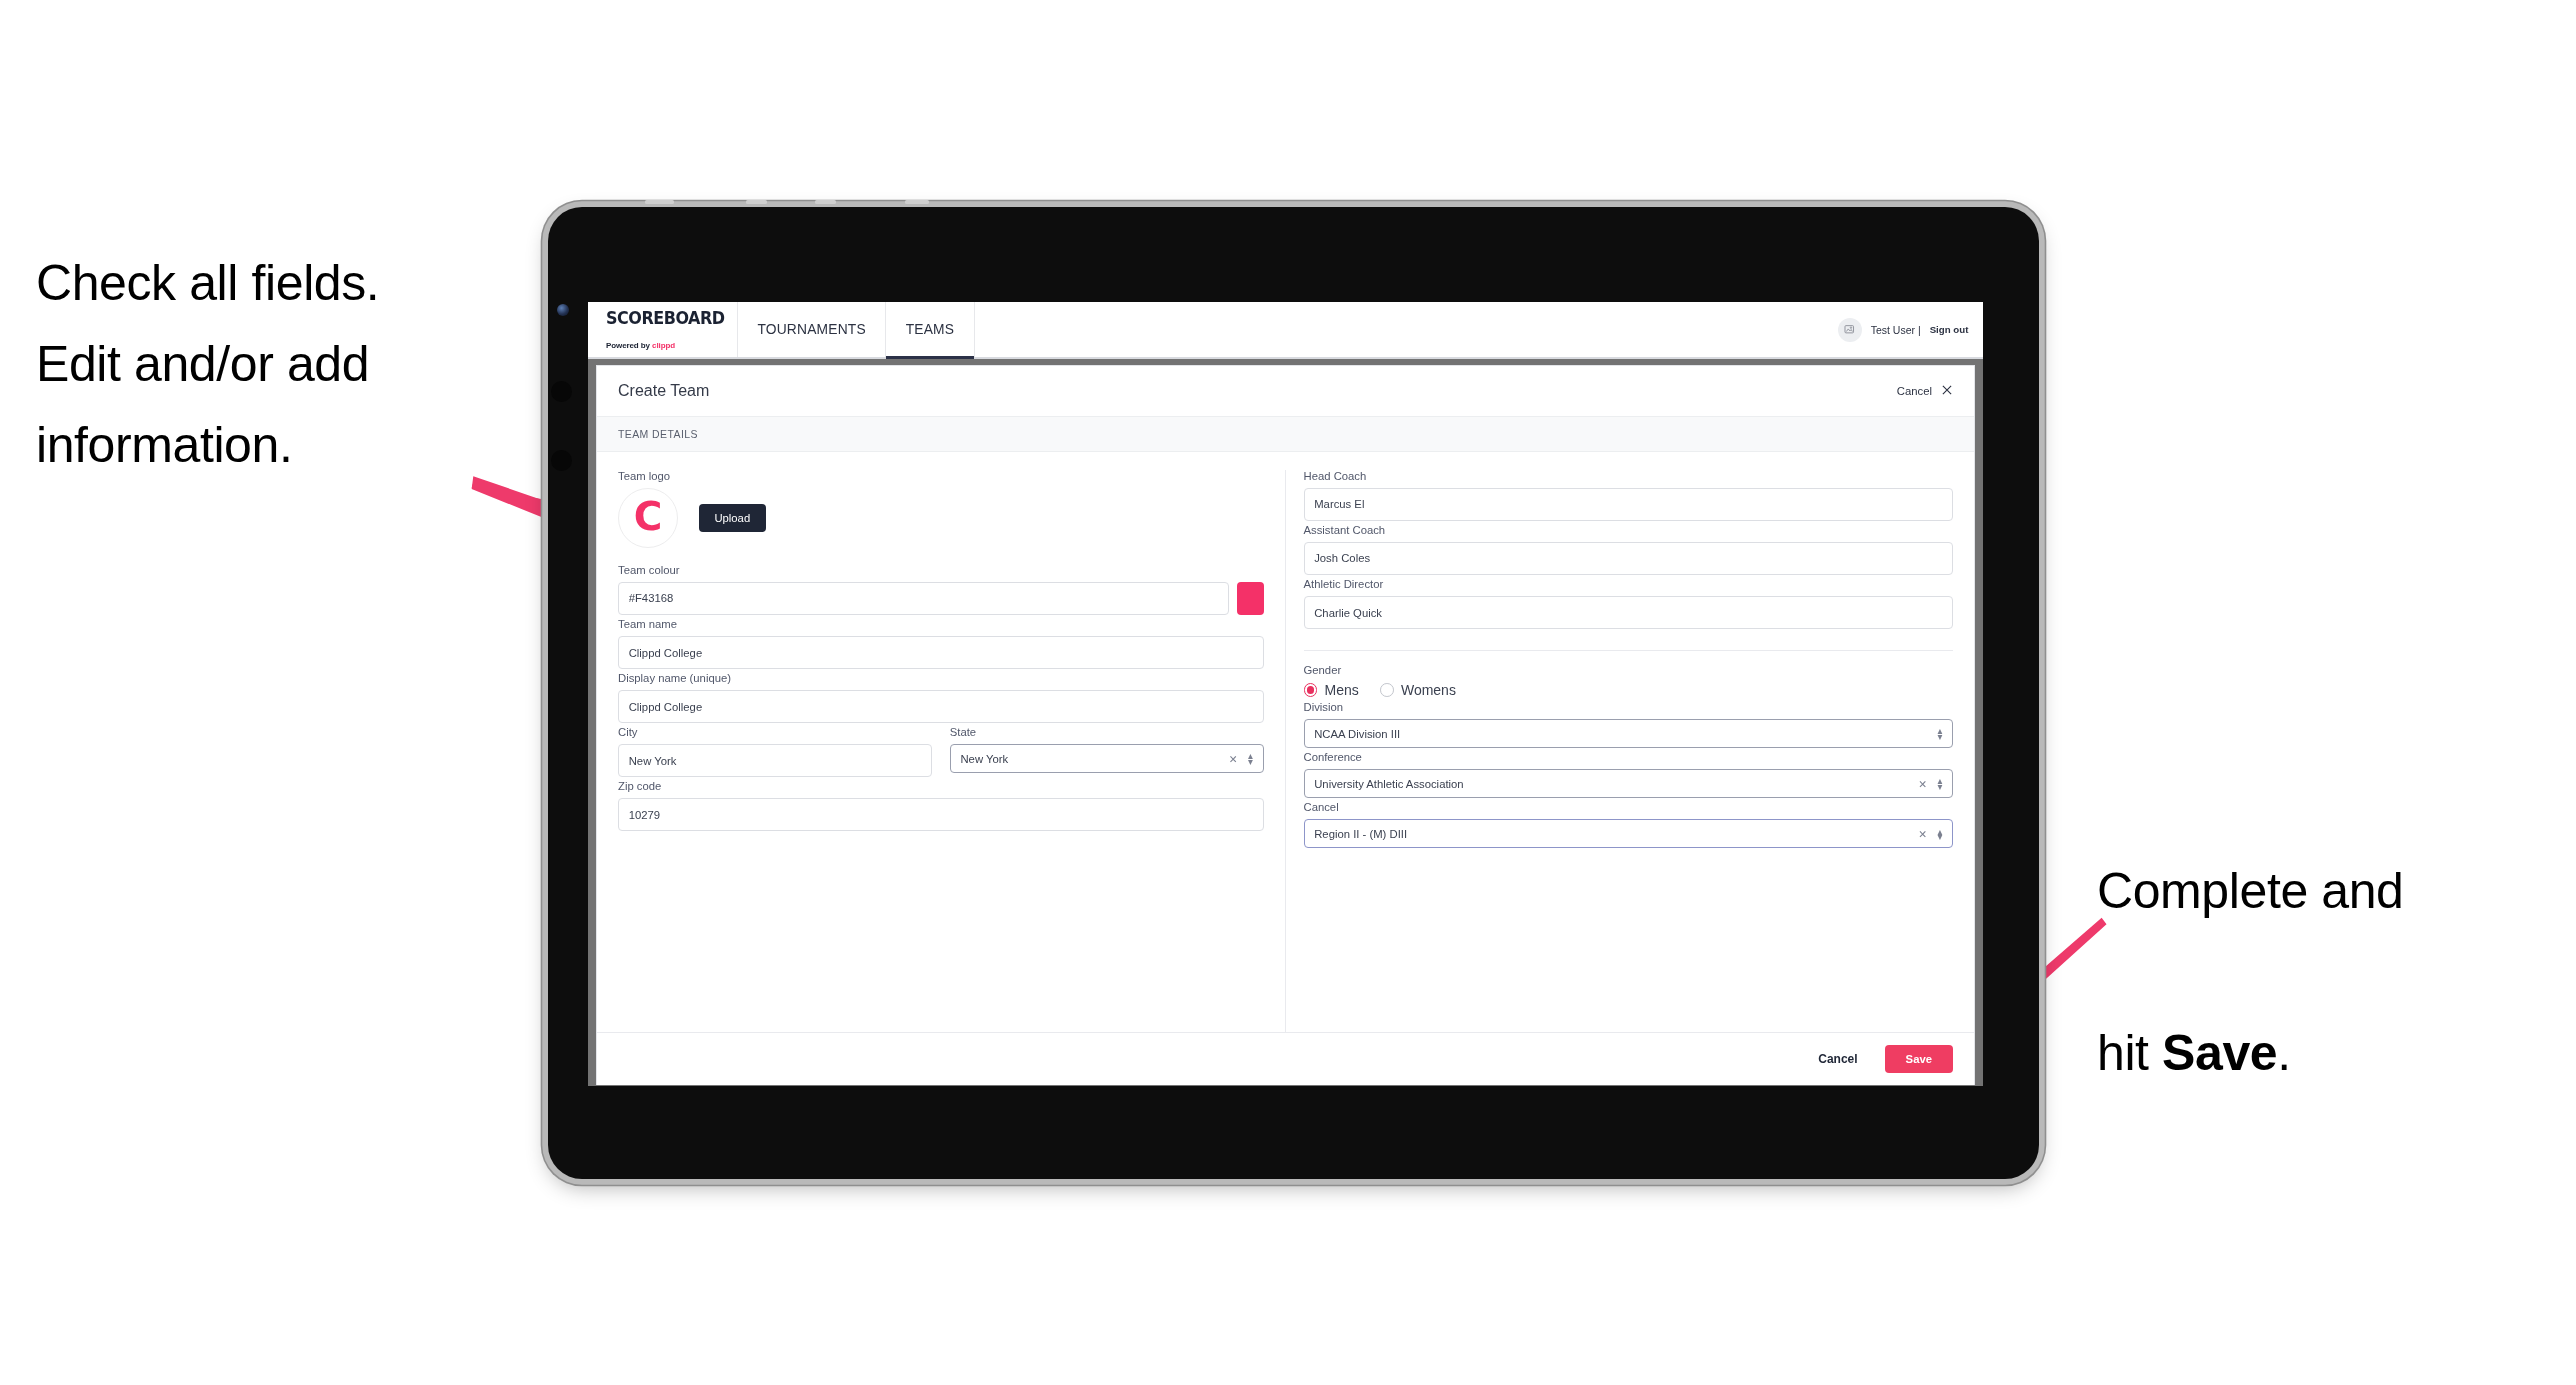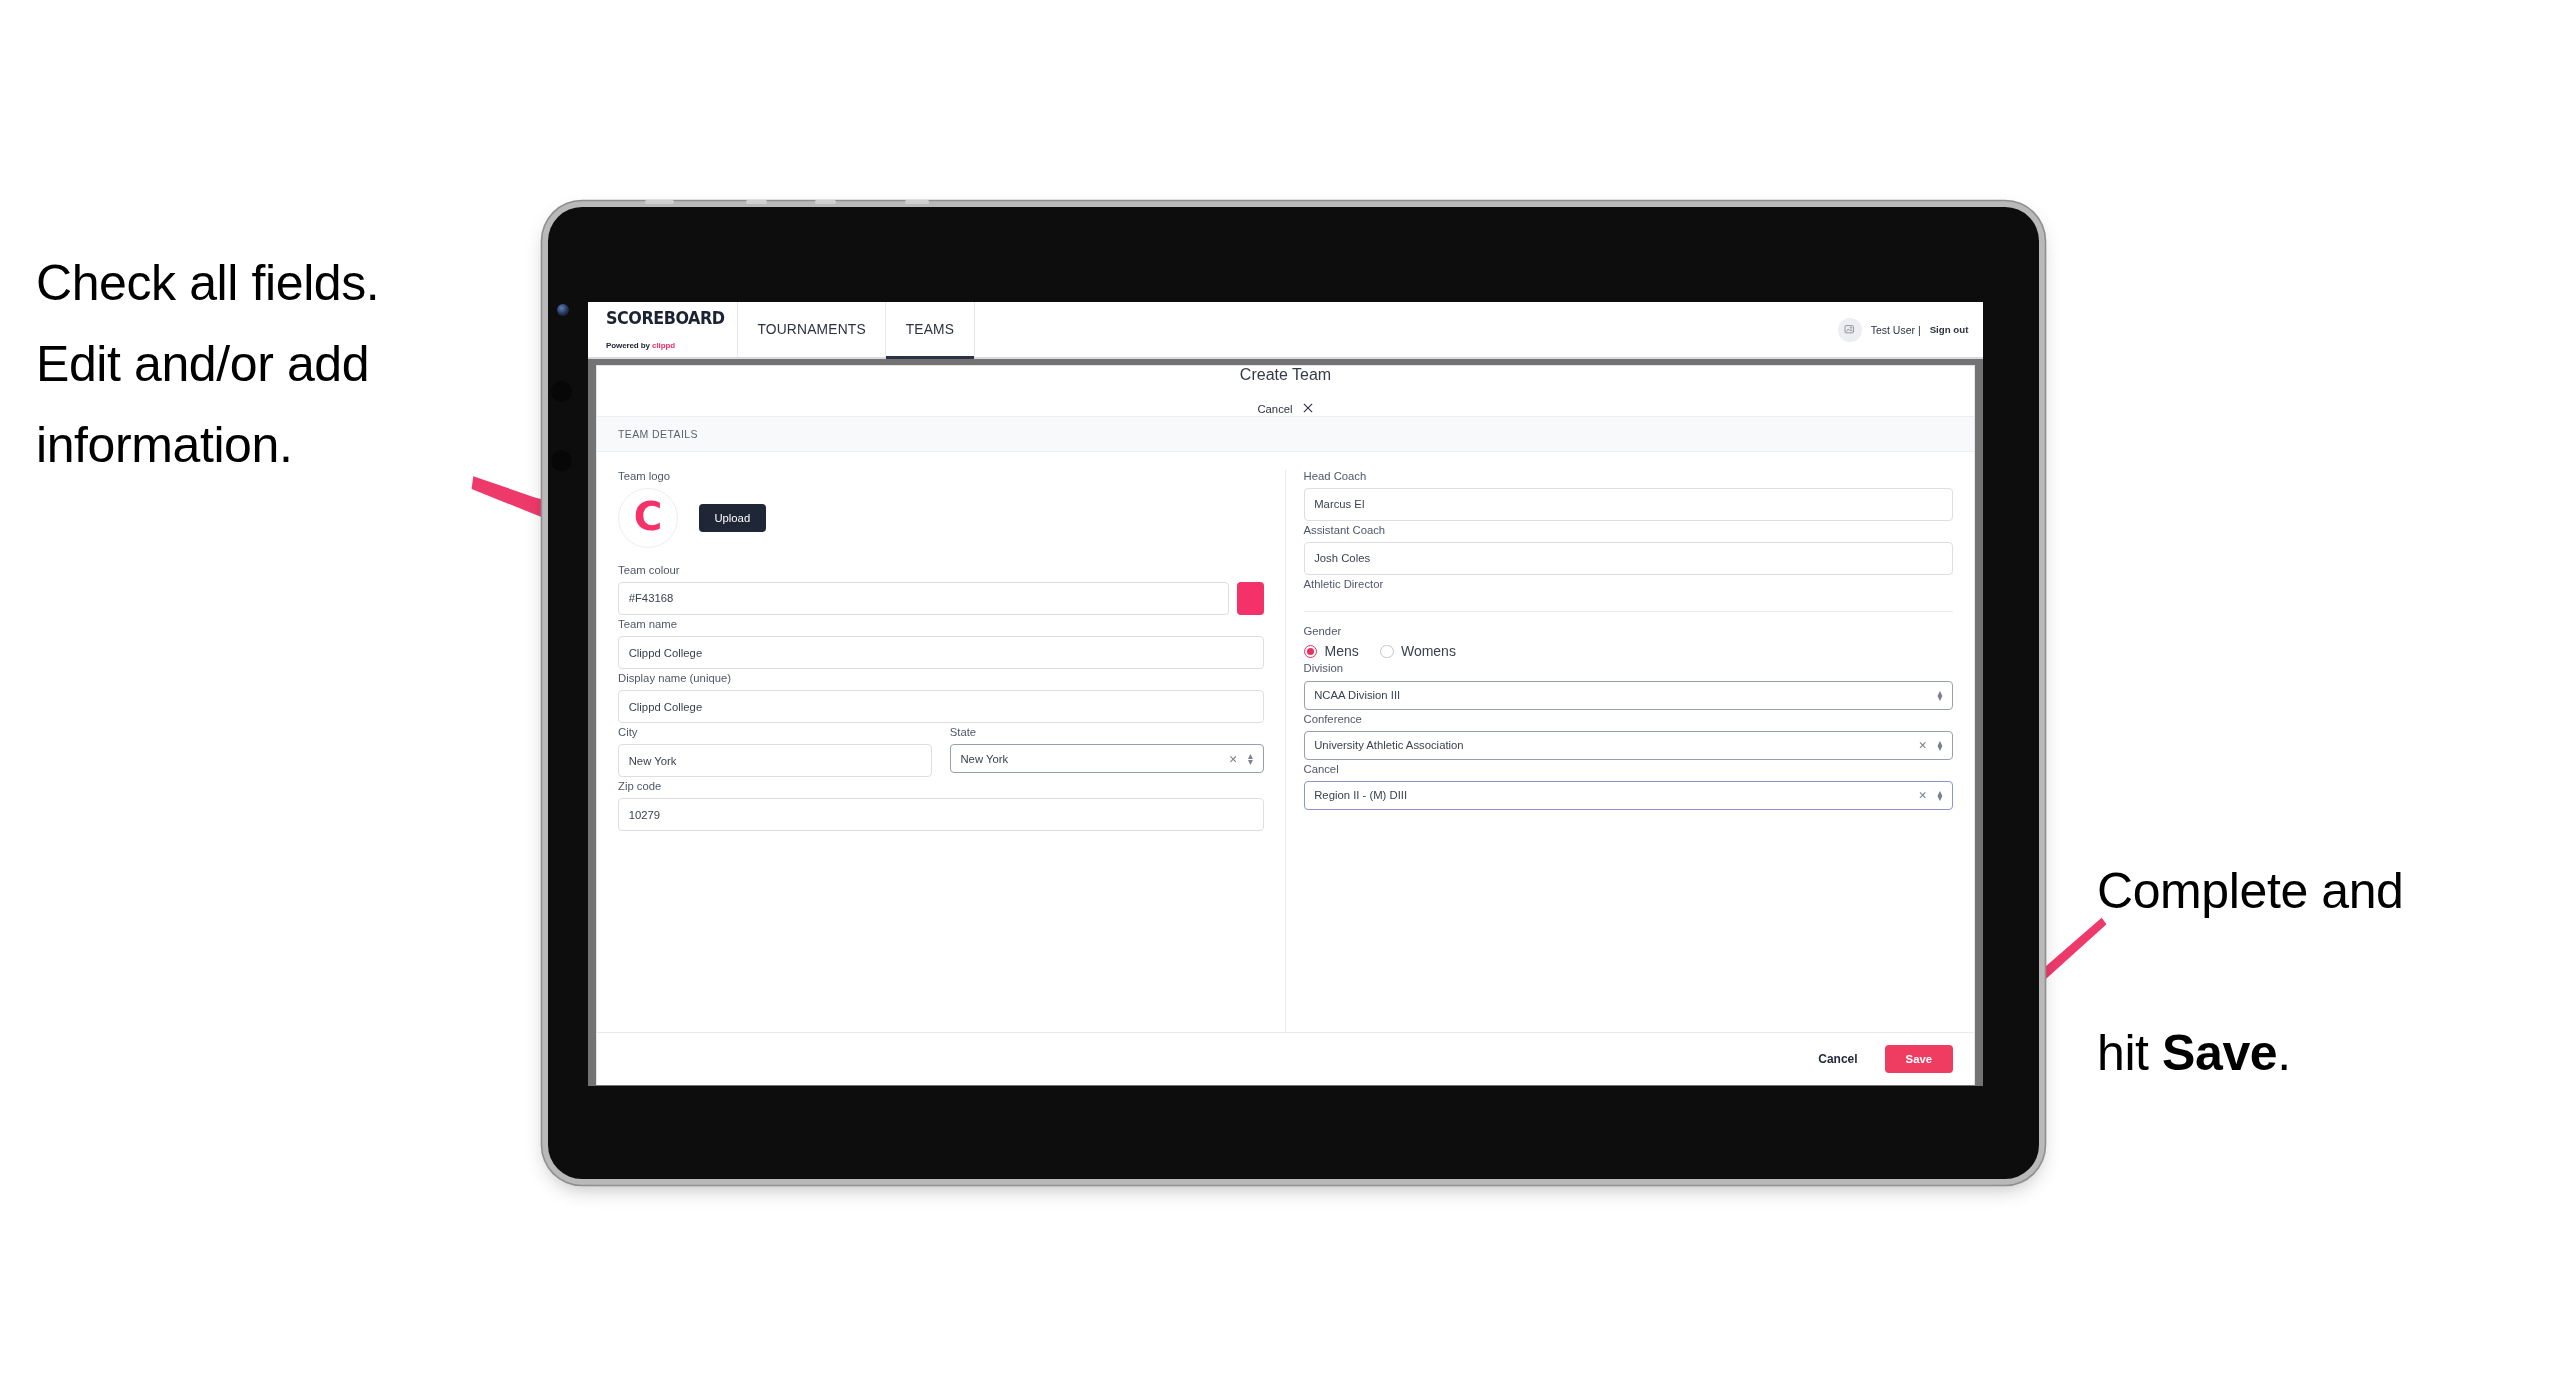--- a/index.html
+++ b/index.html
@@ -176,21 +176,20 @@
     box-sizing: border-box;
     display: flex;
     flex-direction: column;
   }
   #panel-head {
     height: 50px;
     display: flex;
     align-items: center;
     padding: 0 21px;
     box-sizing: border-box;
-    flex-direction: column;
   }
   #panel-title { font-size: 16px; color: #343a48; }
   #panel-head-spacer { flex: 1; }
   #cancel-x {
     display: flex;
     align-items: center;
     gap: 9px;
     font-size: 11.3px;
     color: #2c3242;
     cursor: pointer;
@@ -522,20 +521,21 @@
             <input class="finput" value="Marcus El" style="">
           </div>
 
           <div class="fgroup">
             <div class="flabel">Assistant Coach</div>
             <input class="finput" value="Josh Coles" style="">
           </div>
 
           <div class="fgroup">
             <div class="flabel">Athletic Director</div>
+            <input class="finput" value="Charlie Quick" style="">
           </div>
 
           <div id="gender-divider"></div>
 
           <div class="fgroup">
             <div class="flabel">Gender</div>
             <div id="gender-opts">
               <div class="radio on">
                 <span class="dot"></span>
                 <span class="rlabel">Mens</span>

